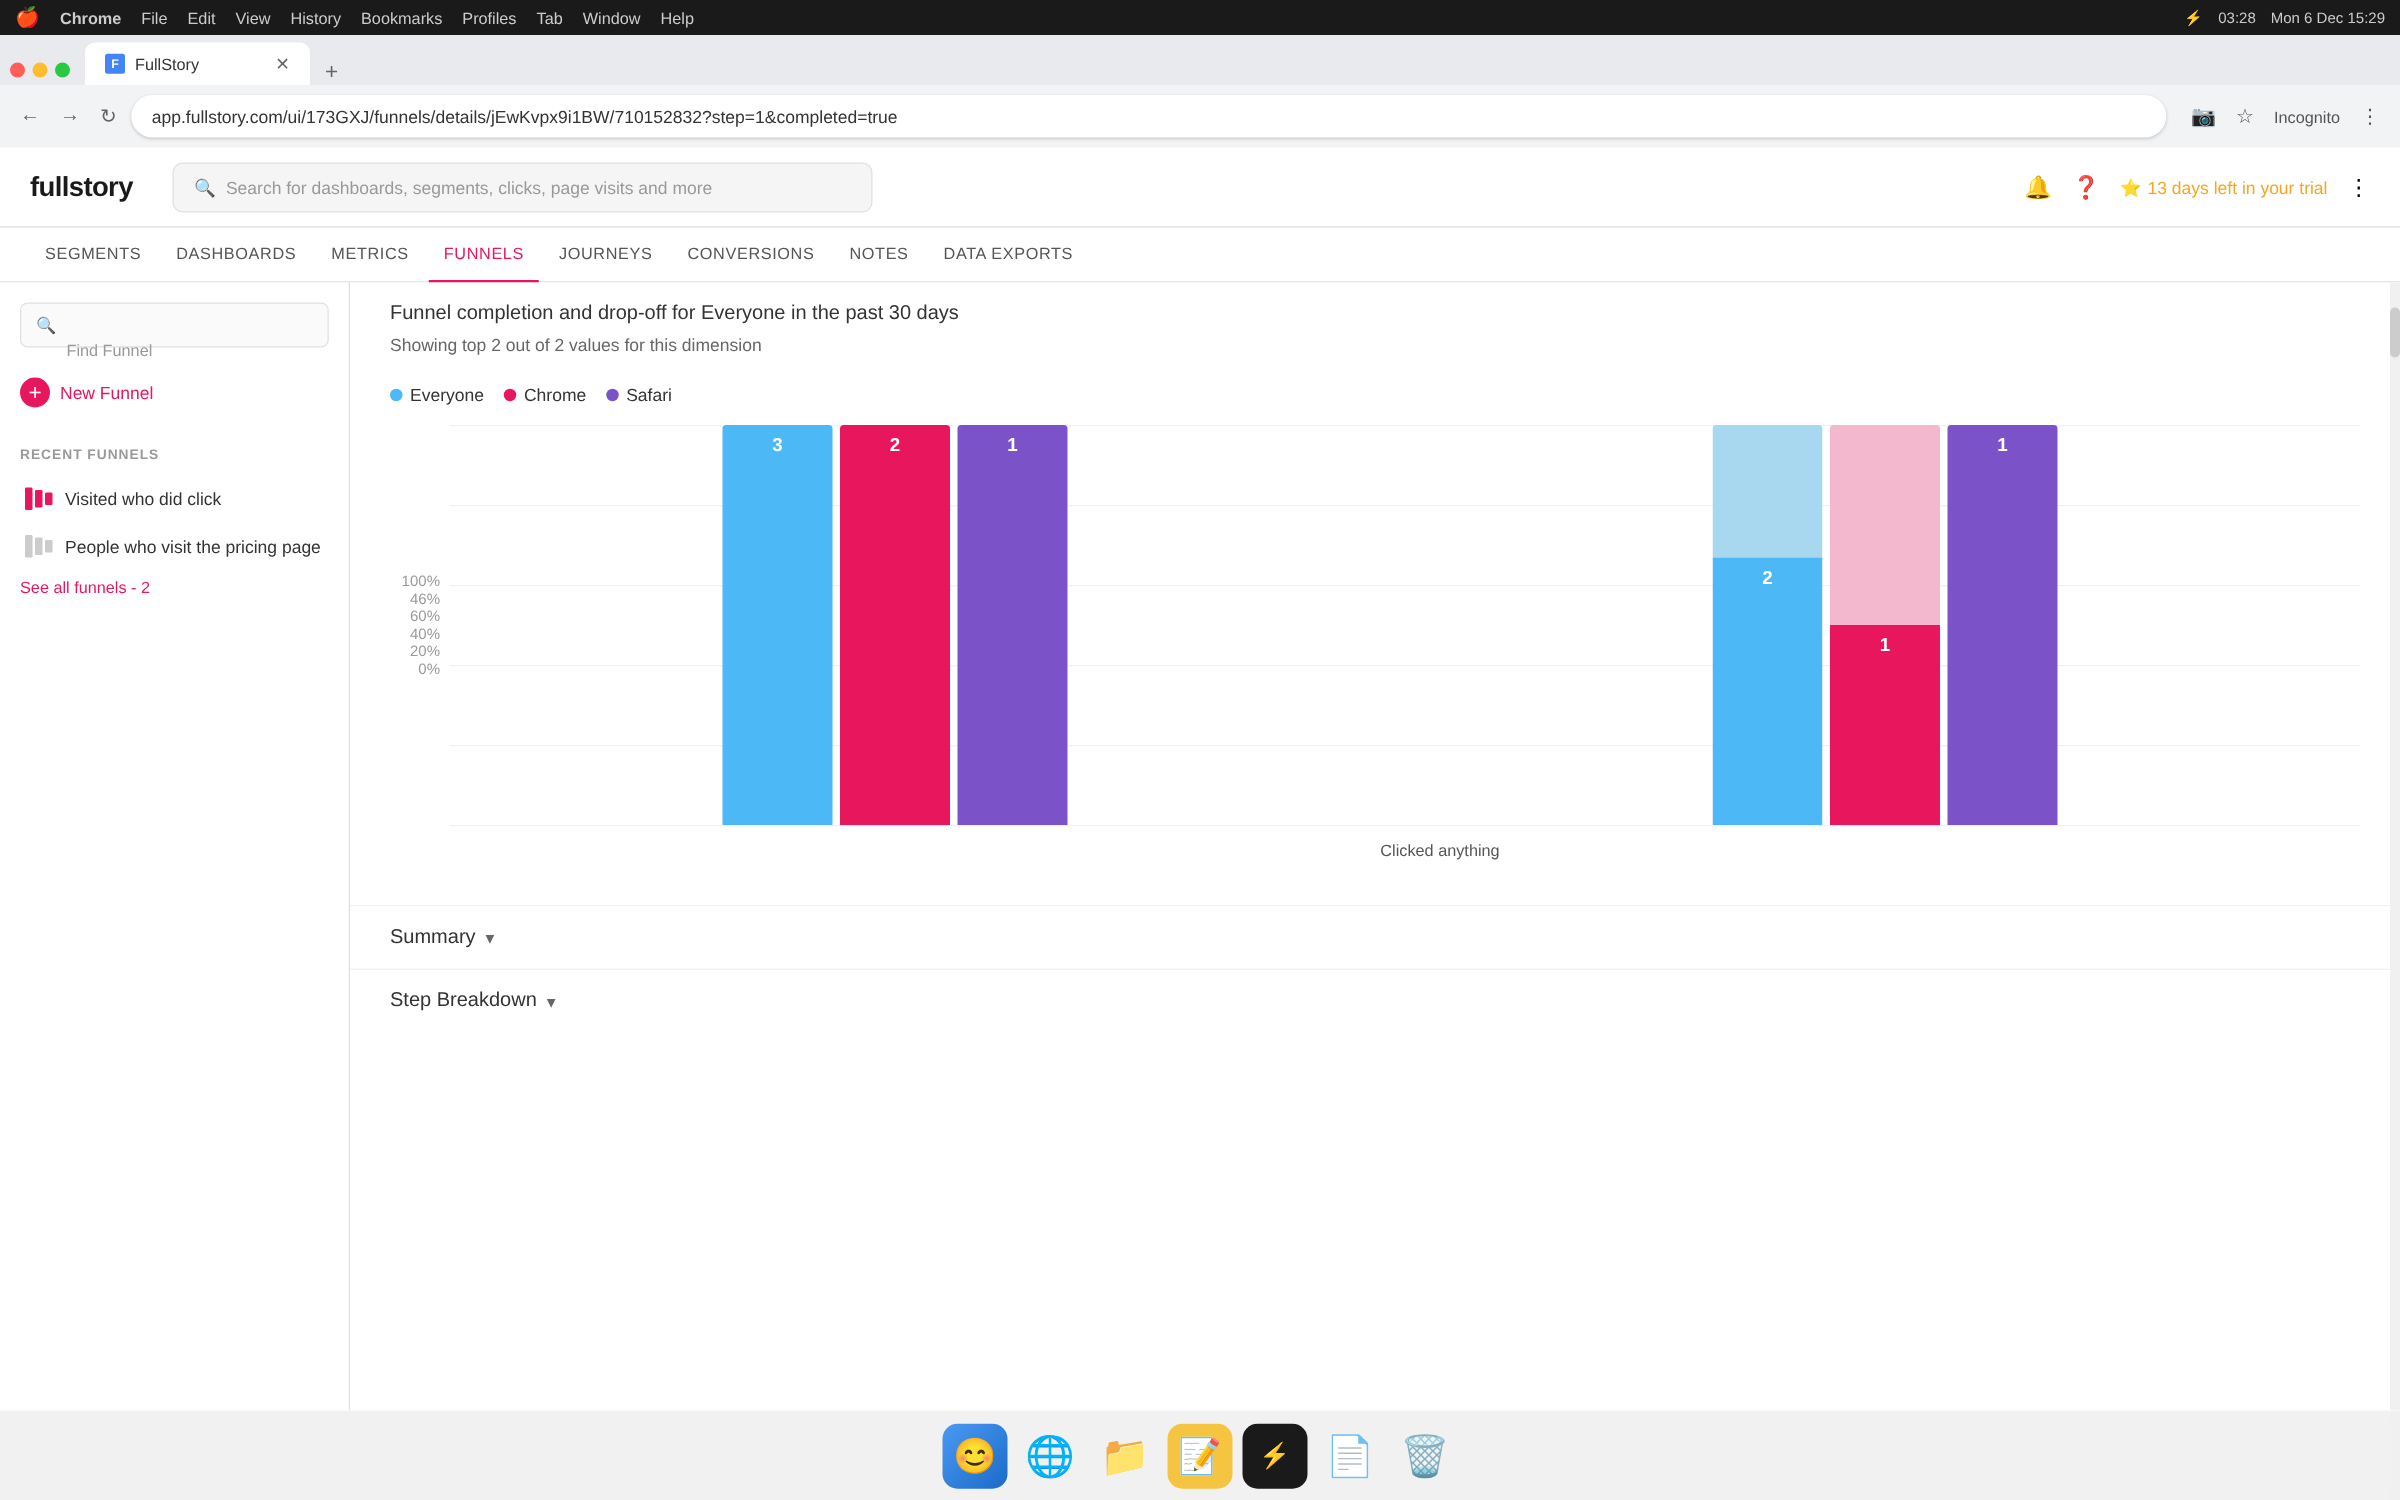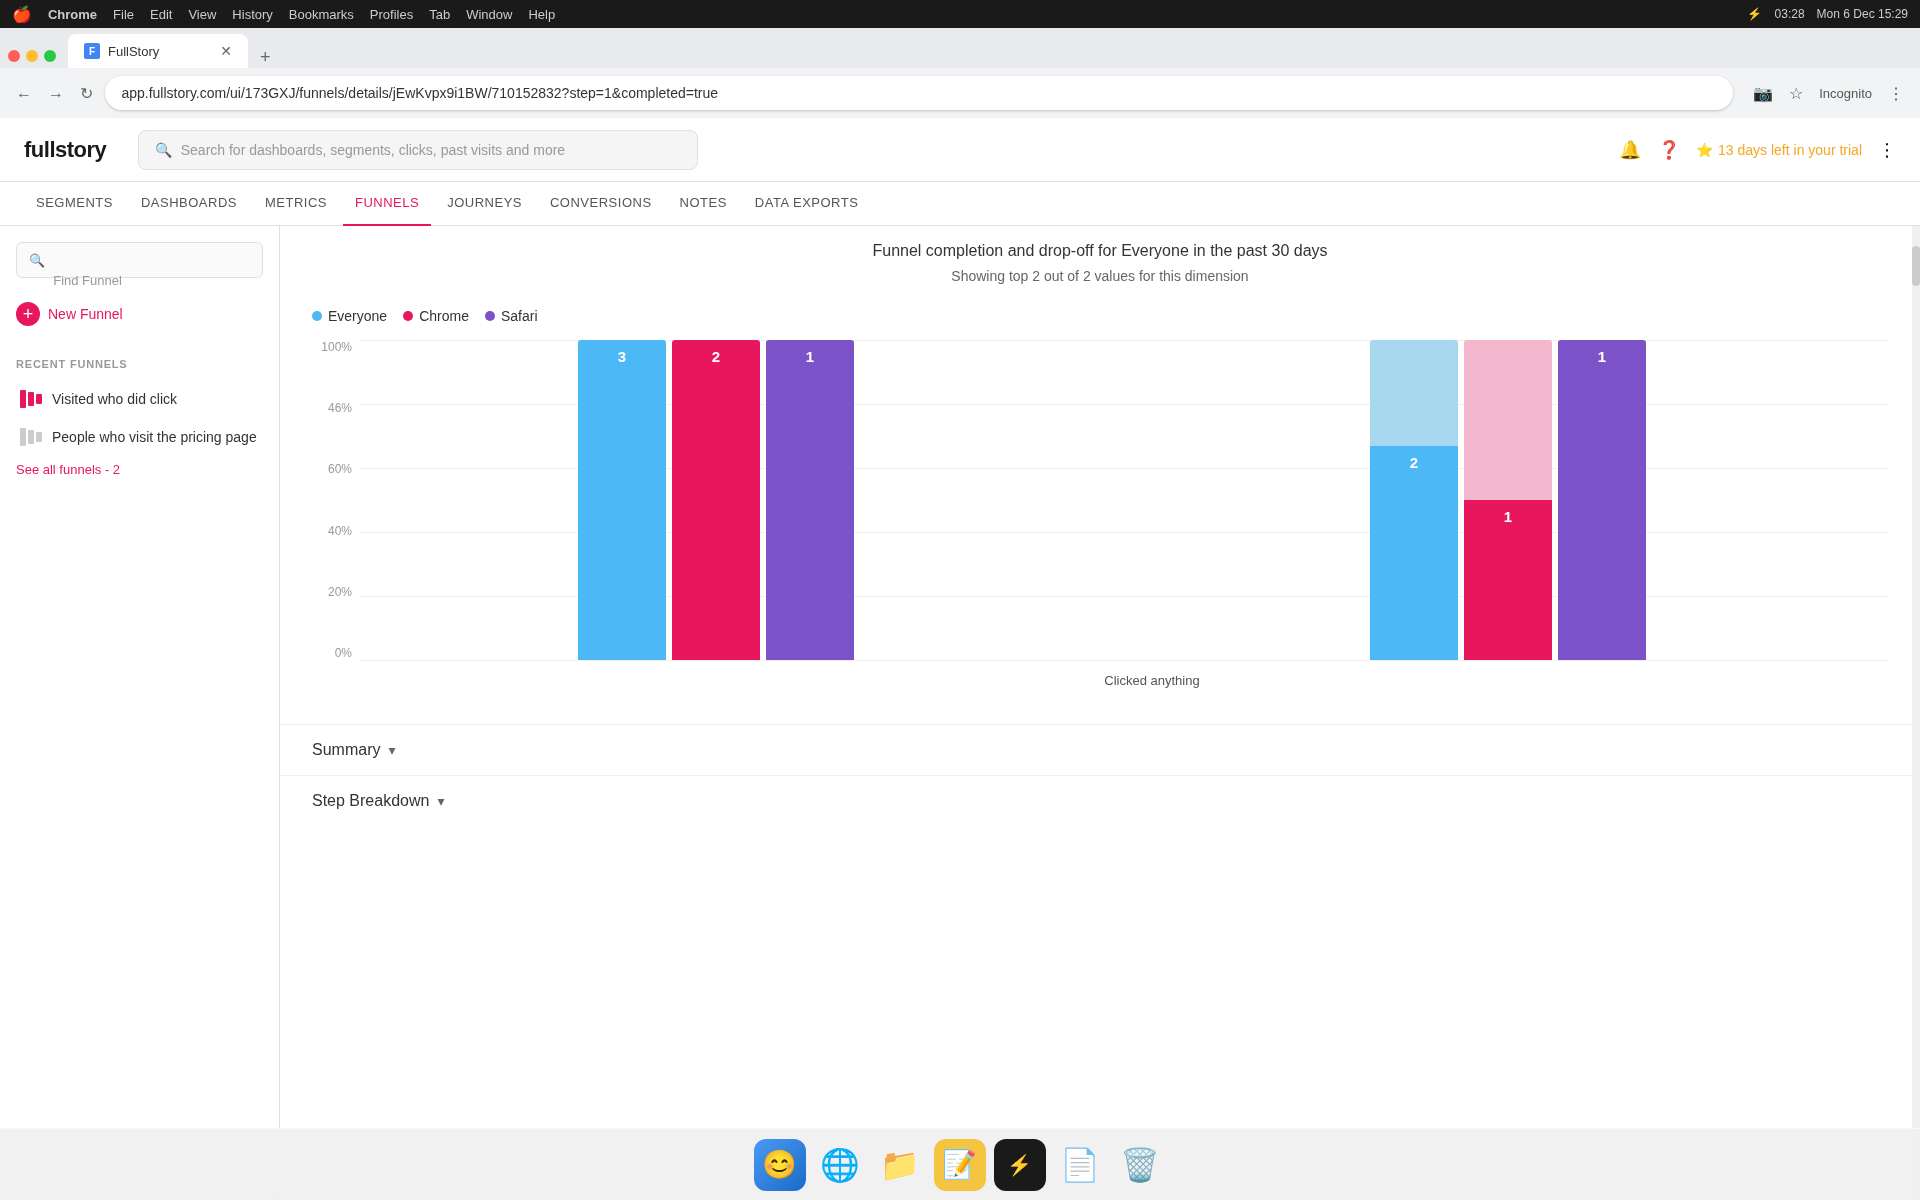--- a/index.html
+++ b/index.html
@@ -193,33 +193,33 @@
     .funnel-bar-2 { height: 14px; background: #e8175d; }
     .funnel-bar-3 { height: 10px; background: #e8175d; }
     .funnel-icon-inactive .funnel-bar { background: #ccc; }
 
     .funnel-name { font-size: 14px; color: #333; }
     .see-all-link { color: #e8175d; font-size: 13px; cursor: pointer; margin-top: 8px; }
 
     
     .content { flex: 1; padding: 0; background: #fff; overflow: hidden; }
 
-    .content-header { padding: 16px 32px 0; text-align: center; }
+    .content-header { padding: 16px 32px 0; }
     .funnel-completion-title { font-size: 16px; color: #333; margin-bottom: 8px; }
     .showing-text { font-size: 14px; color: #666; margin-bottom: 16px; }
 
     
     .legend { display: flex; align-items: center; gap: 16px; padding: 8px 32px 16px; }
     .legend-item { display: flex; align-items: center; gap: 6px; font-size: 14px; color: #333; }
     .legend-dot { width: 10px; height: 10px; border-radius: 50%; }
 
     
     .chart-area { padding: 0 32px 24px; position: relative; }
     .chart-container { position: relative; width: 100%; height: 360px; }
-    .y-axis { position: absolute; left: 0; top: 0; bottom: 40px; width: 48px; display: flex; flex-direction: column; justify-content: space-between; align-items: flex-end; padding-right: 8px; }
+    .y-axis { position: absolute; left: 0; top: 0; bottom: 40px; width: 48px; display: flex; flex-direction: column; justify-content: center; align-items: flex-end; padding-right: 8px; }
     .y-label { font-size: 12px; color: #999; }
     .chart-grid { position: absolute; left: 48px; right: 0; top: 0; bottom: 40px; }
     .grid-line { position: absolute; left: 0; right: 0; border-top: 1px solid #f0f0f0; }
 
     
     .section { padding: 16px 32px; border-top: 1px solid #f0f0f0; }
     .section-header { display: flex; align-items: center; gap: 8px; cursor: pointer; }
     .section-title { font-size: 16px; font-weight: 500; color: #333; }
     .chevron { font-size: 14px; color: #666; }
 
@@ -305,21 +305,21 @@
     <button class="browser-action-btn">☆</button>
     <button class="browser-action-btn" style="font-size:13px;color:#555;">Incognito</button>
     <button class="browser-action-btn">⋮</button>
   </div>
 </div>
 
 <div class="app-header">
   <div class="logo">fullstory</div>
   <div class="search-bar">
     <span style="color:#999;">🔍</span>
-    <span style="color:#999;font-size:14px;">Search for dashboards, segments, clicks, past visits and more</span>
+    <span style="color:#999;font-size:14px;">Search for dashboards, segments, clicks, page visits and more</span>
   </div>
   <div class="header-actions">
     <button style="background:none;border:none;cursor:pointer;font-size:18px;">🔔</button>
     <button style="background:none;border:none;cursor:pointer;font-size:18px;">❓</button>
     <div class="trial-badge">
       <span>⭐</span>
       <span>13 days left in your trial</span>
     </div>
     <button style="background:none;border:none;cursor:pointer;font-size:18px;">⋮</button>
   </div>

